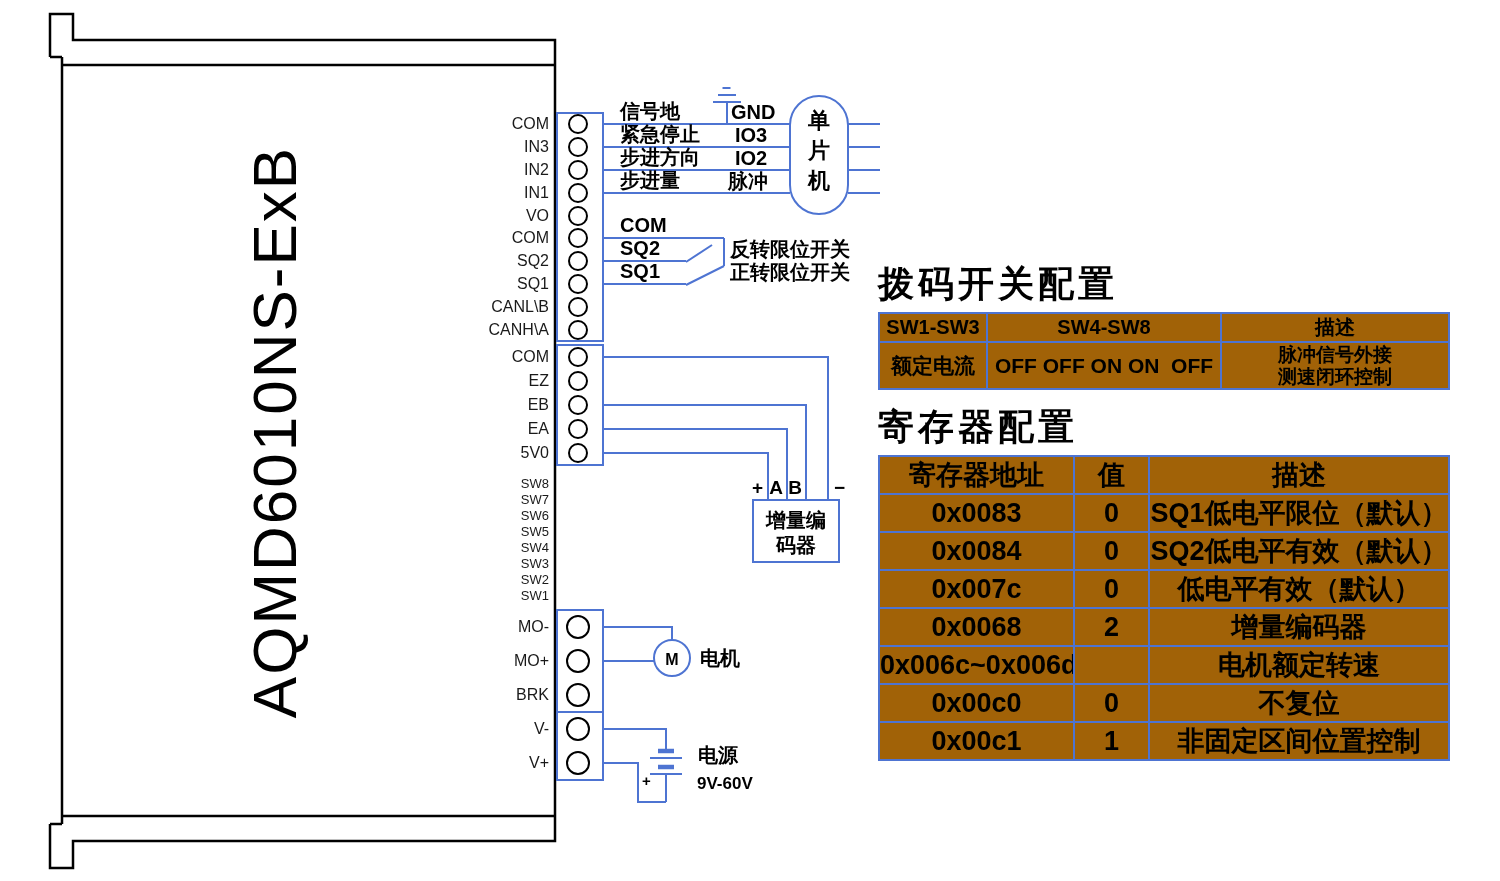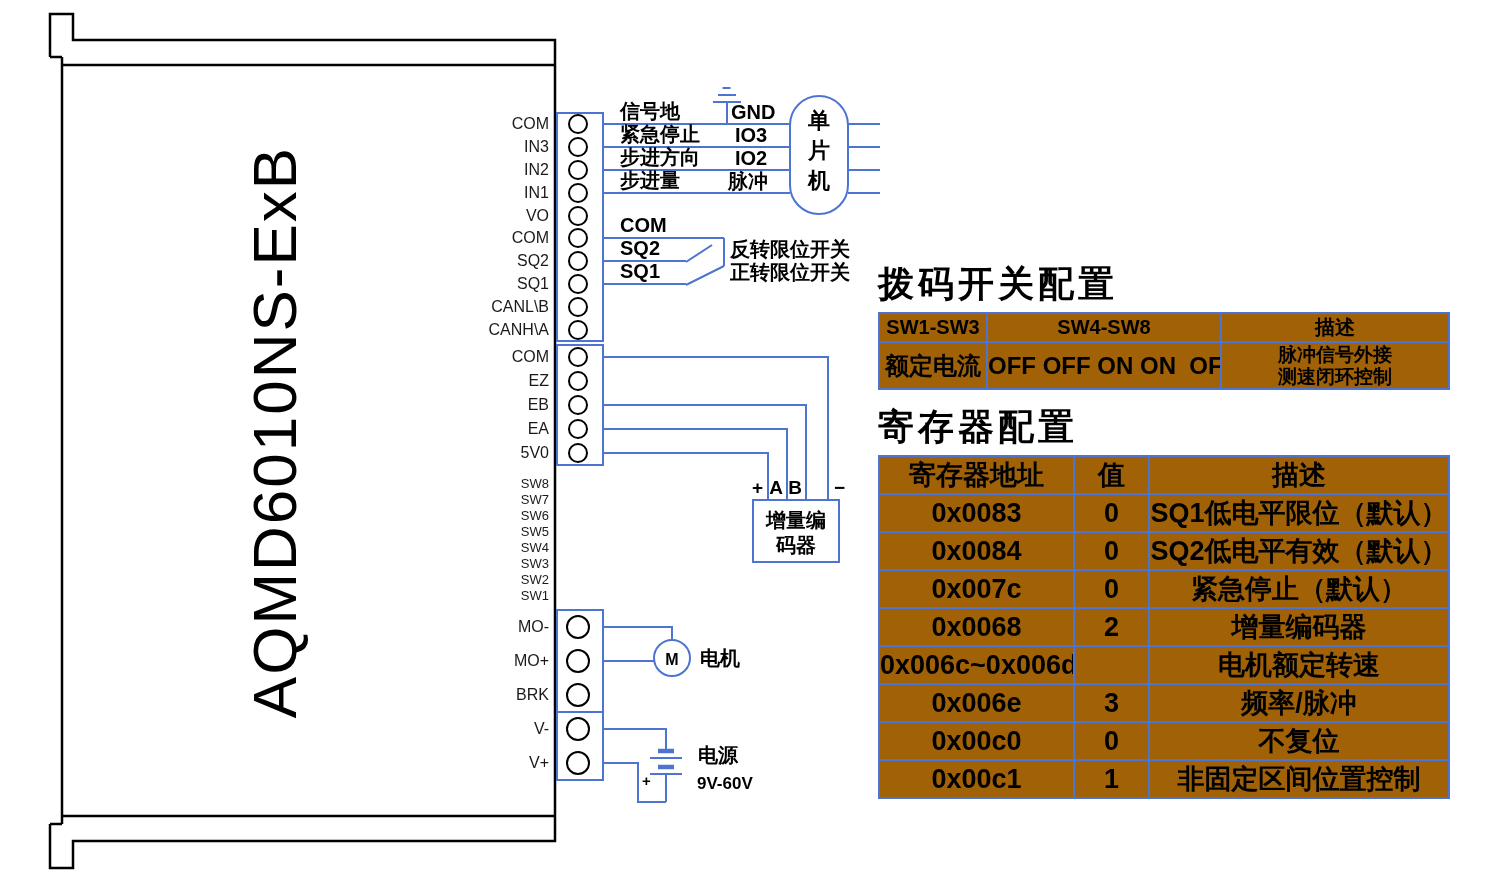--- a/index.html
+++ b/index.html
@@ -27,21 +27,21 @@
   .model{ font-size:62px; letter-spacing:2px; text-anchor:middle; }
   .small{ font-size:17px; font-weight:bold; }
   .tiny { font-size:15px; font-weight:bold; }
 
   
   .dtitle { position:absolute; font-size:36px; font-weight:bold; letter-spacing:4px; color:#000; white-space:nowrap; }
   table { position:absolute; border-collapse:collapse; table-layout:fixed; background:#a16207; }
   th,td { border:2px solid var(--blue); text-align:center; vertical-align:middle;
           color:#000; font-weight:bold; padding:0; overflow:hidden; }
   .t1 th { font-size:20px; font-weight:bold; }
-  .t1 td { font-size:24px; }
+  .t1 td { font-size:21px; }
   .t1 .pre { white-space:pre;text-align:center; }
   .t1 .two { font-size:19px; line-height:1.15; }
   .t2 th, .t2 td { font-size:27px;margin-top:16px; }
 </style>
 </head>
 <body>
 
 <div id="stage">
 
 <svg width="1500" height="881" viewBox="0 0 1500 881" xmlns="http://www.w3.org/2000/svg">
@@ -250,38 +250,33 @@
     <td>SQ1低电平限位（默认）</td>
   </tr>
   <tr style="height:38px">
     <td>0x0084</td>
     <td>0</td>
     <td>SQ2低电平有效（默认）</td>
   </tr>
   <tr style="height:30px">
     <td>0x007c</td>
     <td>0</td>
-    <td>紧急停止（默认）</td>
+    <td>低电平有效（默认）</td>
   </tr>
   <tr style="height:38px">
     <td>0x0068</td>
     <td>2</td>
     <td>增量编码器</td>
   </tr>
   <tr style="height:38px">
     <td>0x006c~0x006d</td>
     <td></td>
     <td>电机额定转速</td>
   </tr>
   <tr style="height:38px">
-    <td>0x006e</td>
-    <td>3</td>
-    <td>频率/脉冲</td>
-  </tr>
-  <tr style="height:38px">
     <td>0x00c0</td>
     <td>0</td>
     <td>不复位</td>
   </tr>
   <tr style="height:38px">
     <td>0x00c1</td>
     <td>1</td>
     <td>非固定区间位置控制</td>
   </tr>
 </tbody>

